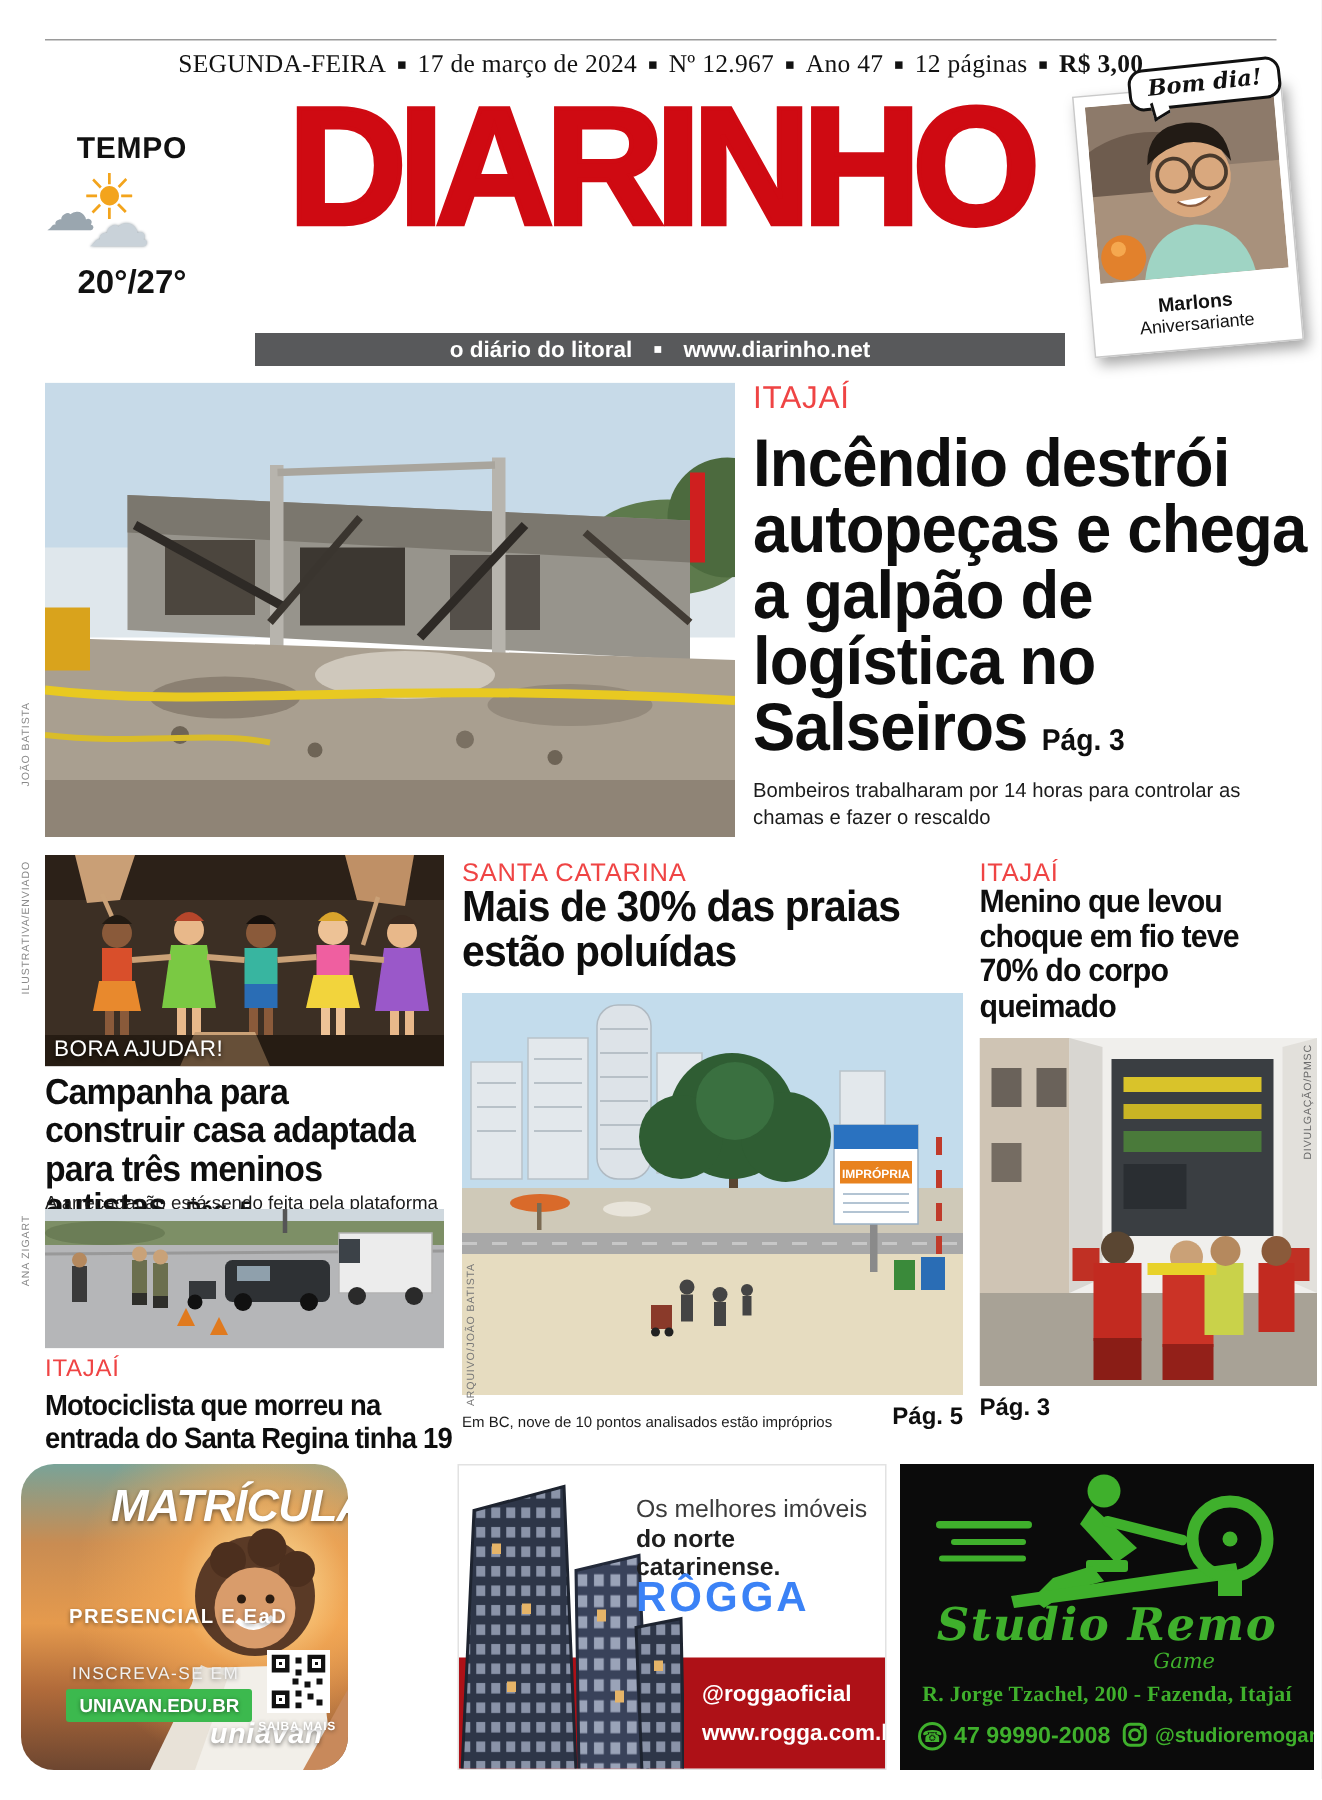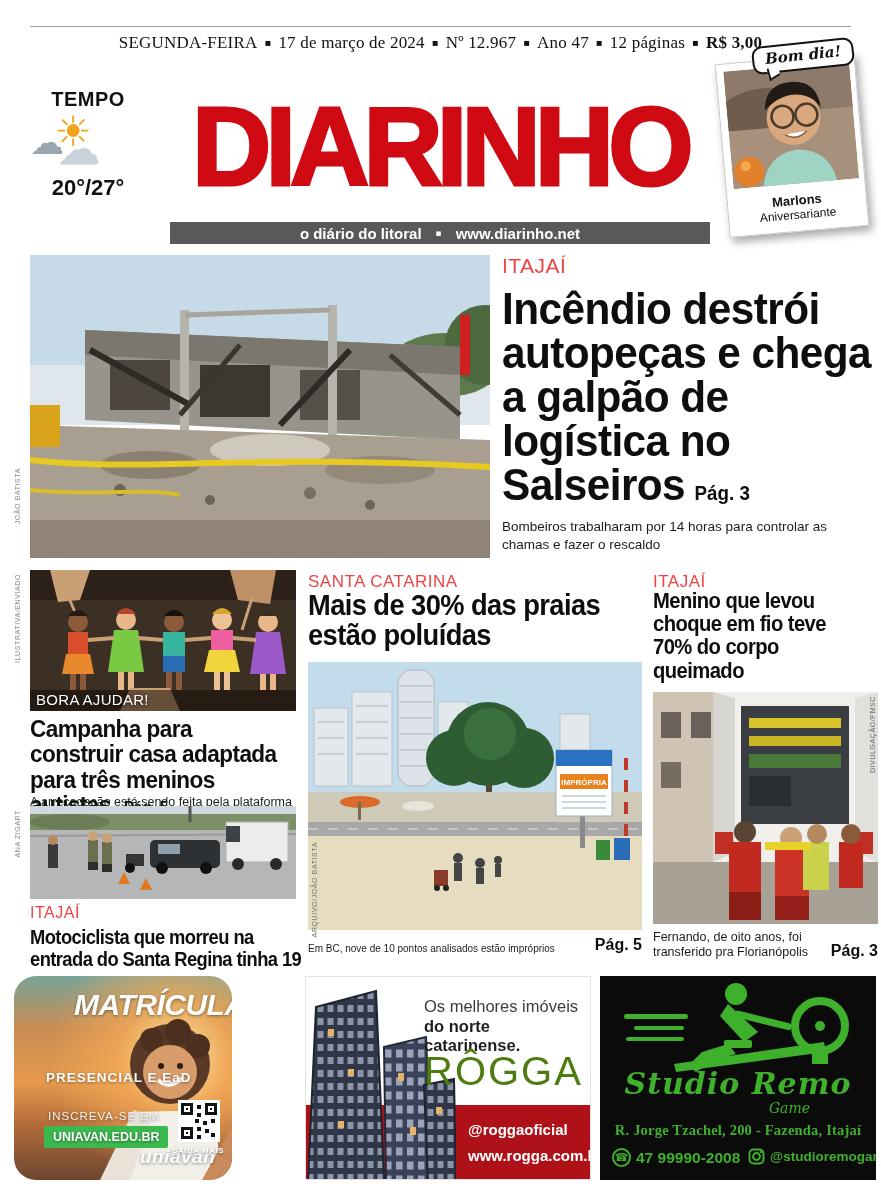--- a/index.html
+++ b/index.html
@@ -16,21 +16,21 @@
 
   .weather { left:28px; top:88px; width:120px; text-align:center; }
   .weather .wlabel { font-size:20px; font-weight:700; color:#111; letter-spacing:.5px; }
   .wicon { position:relative; height:64px; }
   .wicon span { position:absolute; font-family:"DejaVu Sans", sans-serif; line-height:1; }
   .sun   { left:26px; top:0;  font-size:42px; color:#f3a41c; }
   .cloud1{ left:2px;  top:14px; font-size:34px; color:#9aa6af; }
   .cloud2{ left:30px; top:18px; font-size:42px; color:#c9d2d9; text-shadow:0 0 2px #8b969e; }
   .weather .wtemps { font-size:22px; font-weight:700; color:#111; margin-top:0; }
 
-  .logo-wrap { left:167px; top:68px; width:546px; height:156px; display:flex; align-items:center; justify-content:center; }
+  .logo-wrap { left:167px; top:46px; width:546px; height:156px; display:flex; align-items:flex-start; justify-content:center; }
   .logo-text { font-size:112px; font-weight:700; color:#cf0a12; letter-spacing:-6px;
                -webkit-text-stroke:3px #cf0a12; transform:scaleX(.98); white-space:nowrap; }
   .tagline-bar { left:170px; top:222px; width:540px; height:22px; background:#58595b; color:#fff;
                  display:flex; align-items:center; justify-content:center; gap:14px;
                  font-size:15px; font-weight:700; }
   .tagline-bar .sep { font-family:"DejaVu Sans", sans-serif; font-size:9px; }
 
   .polaroid { left:722px; top:58px; width:140px; background:#fff; border:1px solid #c9c9c9;
               box-shadow:3px 5px 9px rgba(0,0,0,.35); padding:7px 7px 0; transform:rotate(-5deg); z-index:1; }
   .polaroid .pcaption { text-align:center; padding:5px 0 9px; color:#111; }
@@ -106,21 +106,21 @@
   .u-btn{ left:30px; top:150px; background:#3cb94e; color:#fff; font-weight:700; font-size:12.5px;
           padding:4px 9px; border-radius:2px; text-shadow:none; }
   .u-logo{ left:126px; top:170px; font-size:19px; font-weight:700; font-style:italic; color:#fff; letter-spacing:.5px; }
   .u-qr  { right:12px; top:124px; width:42px; height:42px; background:#fff; padding:3px; }
   .u-qrlabel { right:8px; top:170px; font-size:8px; font-weight:700; color:#fff; letter-spacing:.5px; }
 
   .ad-rogga { left:305px; width:286px; background:#fff; border:1px solid #e2e2e2; }
   .r-band { position:absolute; left:0; top:128px; width:286px; height:76px; background:#ae1117; }
   .r-l1 { left:118px; top:20px; font-size:16.5px; color:#3c3c3c; }
   .r-l2 { left:118px; top:40px; font-size:16.5px; font-weight:700; color:#1f1f1f; }
-  .r-logo { left:118px; top:72px; font-size:40px; font-weight:400; color:#4d7c0f; letter-spacing:2px; }
+  .r-logo { left:118px; top:72px; font-size:28px; font-weight:700; color:#3b82f6; letter-spacing:2px; }
   .r-social { left:162px; top:144px; font-size:15px; font-weight:700; color:#fff; }
   .r-site   { left:162px; top:170px; font-size:15px; font-weight:700; color:#fff; }
   .r-bld { left:0; top:0; }
 
   .ad-studio { left:600px; width:276px; background:#0b0b0b; }
   .s-green { color:#3fb02c; }
   .s-script { left:0; right:0; top:90px; text-align:center; font-family:"DejaVu Serif", serif;
               font-style:italic; font-weight:700; font-size:30px; letter-spacing:1px; }
   .s-game { right:66px; top:124px; font-family:"DejaVu Serif", serif; font-style:italic; font-size:14px; }
   .s-addr { left:0; right:0; top:146px; text-align:center; font-size:14.5px; font-weight:700; letter-spacing:.2px;font-family:Liberation Serif, serif; }
@@ -431,21 +431,20 @@
         <rect x="150" y="150" width="26" height="48" fill="#c9d24a"></rect>
         <circle cx="164" cy="142" r="10" fill="#b5895e"></circle>
         <rect x="186" y="150" width="24" height="46" fill="#c22a20"></rect>
         <circle cx="198" cy="142" r="10" fill="#8a5a3a"></circle>
       </g>
       <rect x="112" y="150" width="46" height="8" fill="#e8d22a"></rect>
     </svg>
   </div>
   <div class="vcredit" style="left:869px; top:696px; color:#6a6a6a;">DIVULGAÇÃO/PMSC</div>
   <div class="abs caption-row boy-caption">
-    <span class="cap">Fernando, de oito anos, foi transferido pra Florianópolis</span>
     <span class="pageref">Pág. 3</span>
   </div>
 
   <div class="abs ad ad-uniavan">
     <svg class="abs" style="right:0; top:30px;" width="150" height="174">
       <circle cx="88" cy="58" r="40" fill="#5a3a26"></circle>
       <circle cx="70" cy="34" r="12" fill="#4c2f1e"></circle>
         <circle cx="96" cy="26" r="13" fill="#4c2f1e"></circle>
         <circle cx="116" cy="40" r="12" fill="#4c2f1e"></circle>
       <circle cx="88" cy="66" r="27" fill="#d99c6b"></circle>

